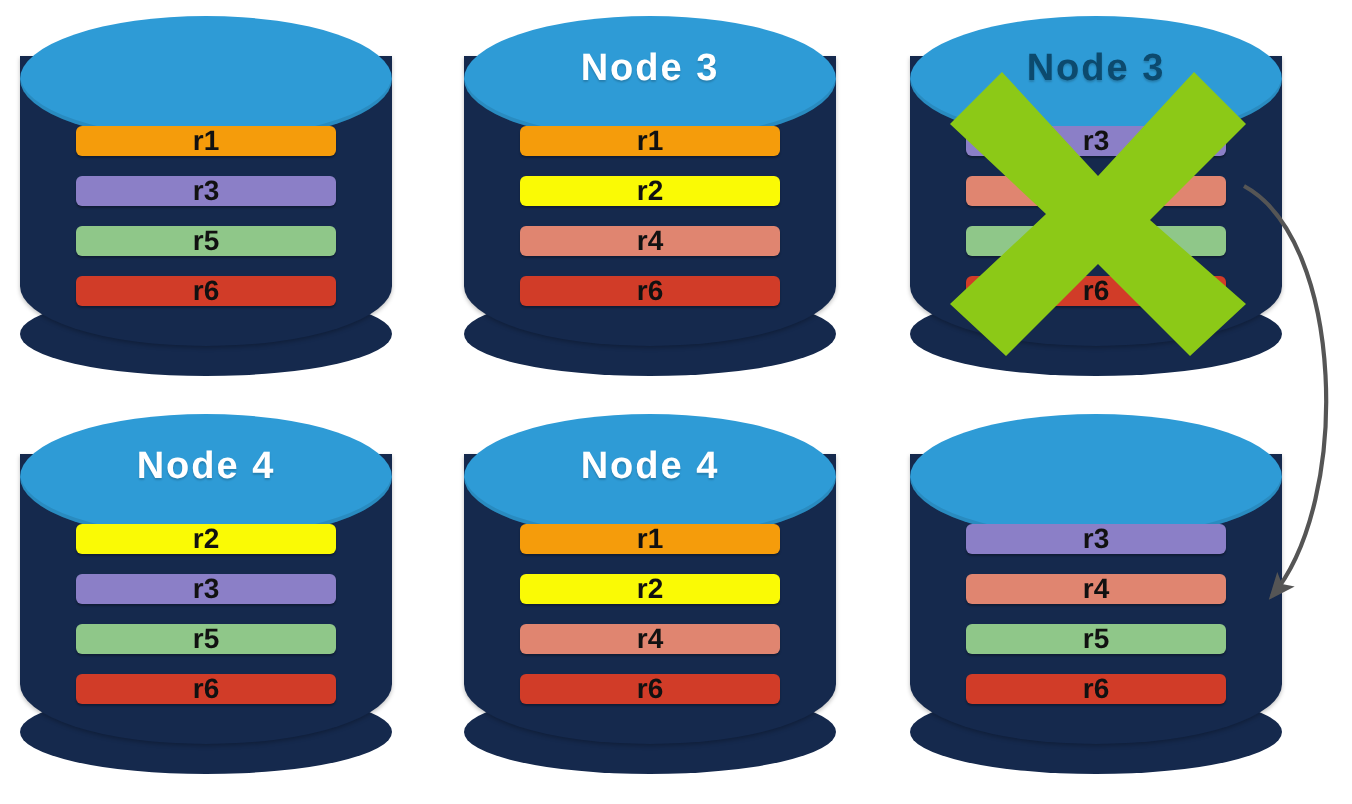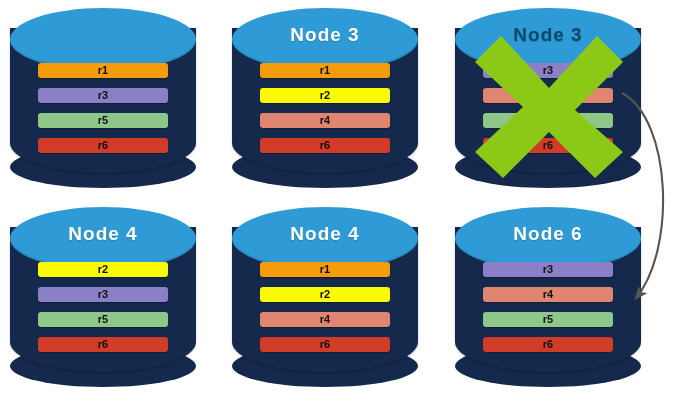--- a/index.html
+++ b/index.html
@@ -63,21 +63,21 @@
     position:absolute;
     left:28px;top:55px;
     width:130px;
   }
   .row-bar{
     position:relative;
     height:15px;
     margin-bottom:10px;
     border-radius:3px;
     color:#111111;
-    font-size:11px;
+    font-size:14px;
     font-weight:bold;
     line-height:15px;
     text-align:center;
     box-shadow:0 1px 1px rgba(0,0,0,.30);
   }
   .row-bar:last-child{margin-bottom:0;}
 
   
   .fail-x{
     position:absolute;
@@ -164,21 +164,20 @@
           <div class="row-bar" style="background: rgb(250, 250, 5);">r2</div>
           <div class="row-bar" style="background: rgb(224, 133, 112);">r4</div>
           <div class="row-bar" style="background: rgb(209, 60, 40);">r6</div>
         </div>
   </div>
 
   <div class="node" style="left: 455px; top: 207px;">
     <div class="cyl-bottom" style="background: rgb(21, 41, 77);"></div>
     <div class="cyl-body" style="background: rgb(21, 41, 77);"></div>
     <div class="cyl-top" style="background: rgb(46, 155, 214);"></div>
-    <div class="cyl-title" style="color: rgb(255, 255, 255);">Node 6</div>
     <div class="rows">
           <div class="row-bar" style="background: rgb(139, 127, 199);">r3</div>
           <div class="row-bar" style="background: rgb(224, 133, 112);">r4</div>
           <div class="row-bar" style="background: rgb(143, 199, 137);">r5</div>
           <div class="row-bar" style="background: rgb(209, 60, 40);">r6</div>
         </div>
   </div>
 </div>
 
   <svg id="arrow-layer" viewBox="0 0 676 402" width="676" height="402">

